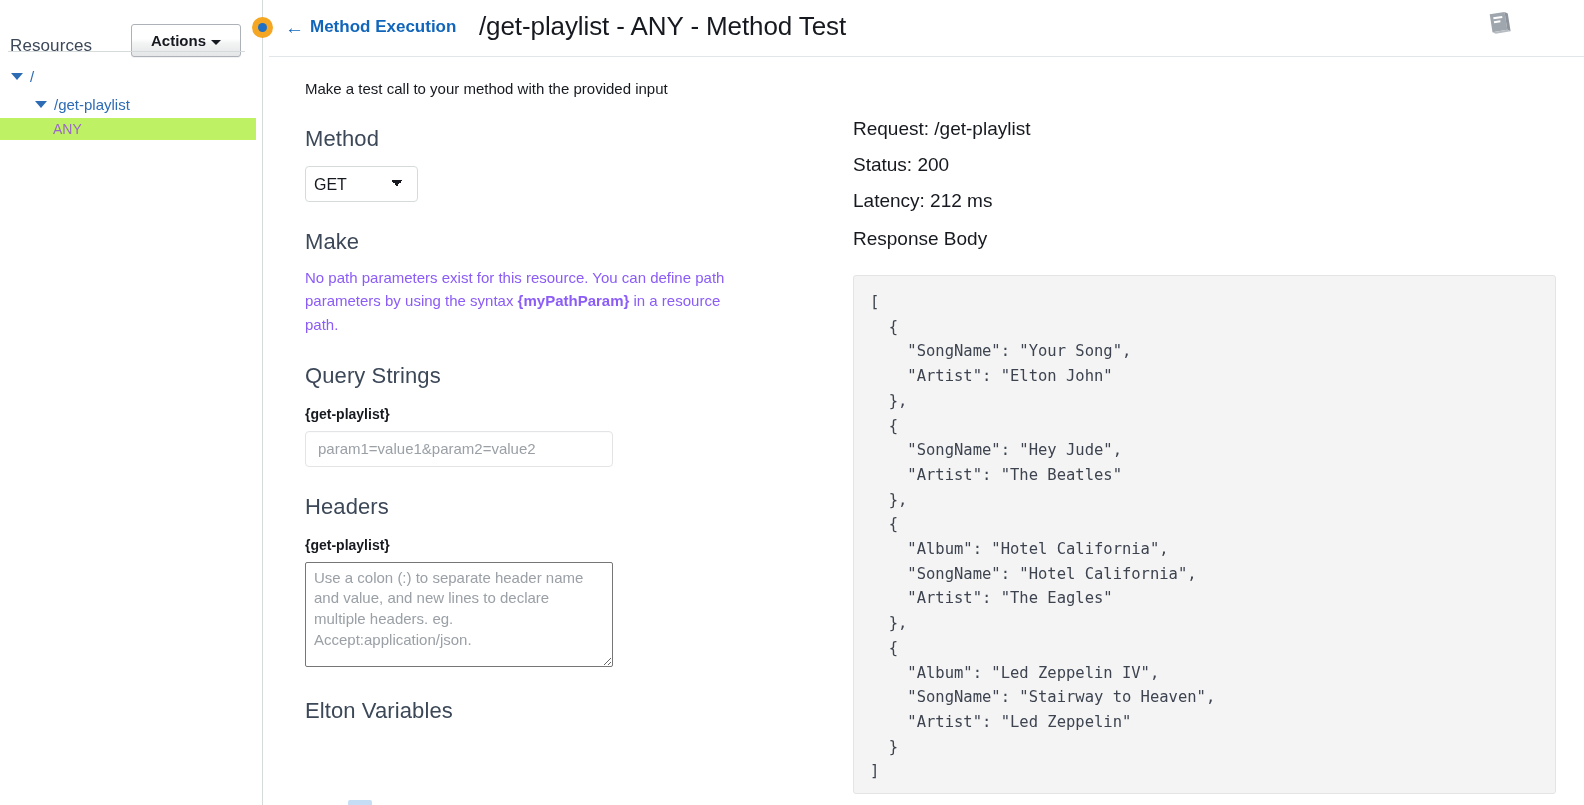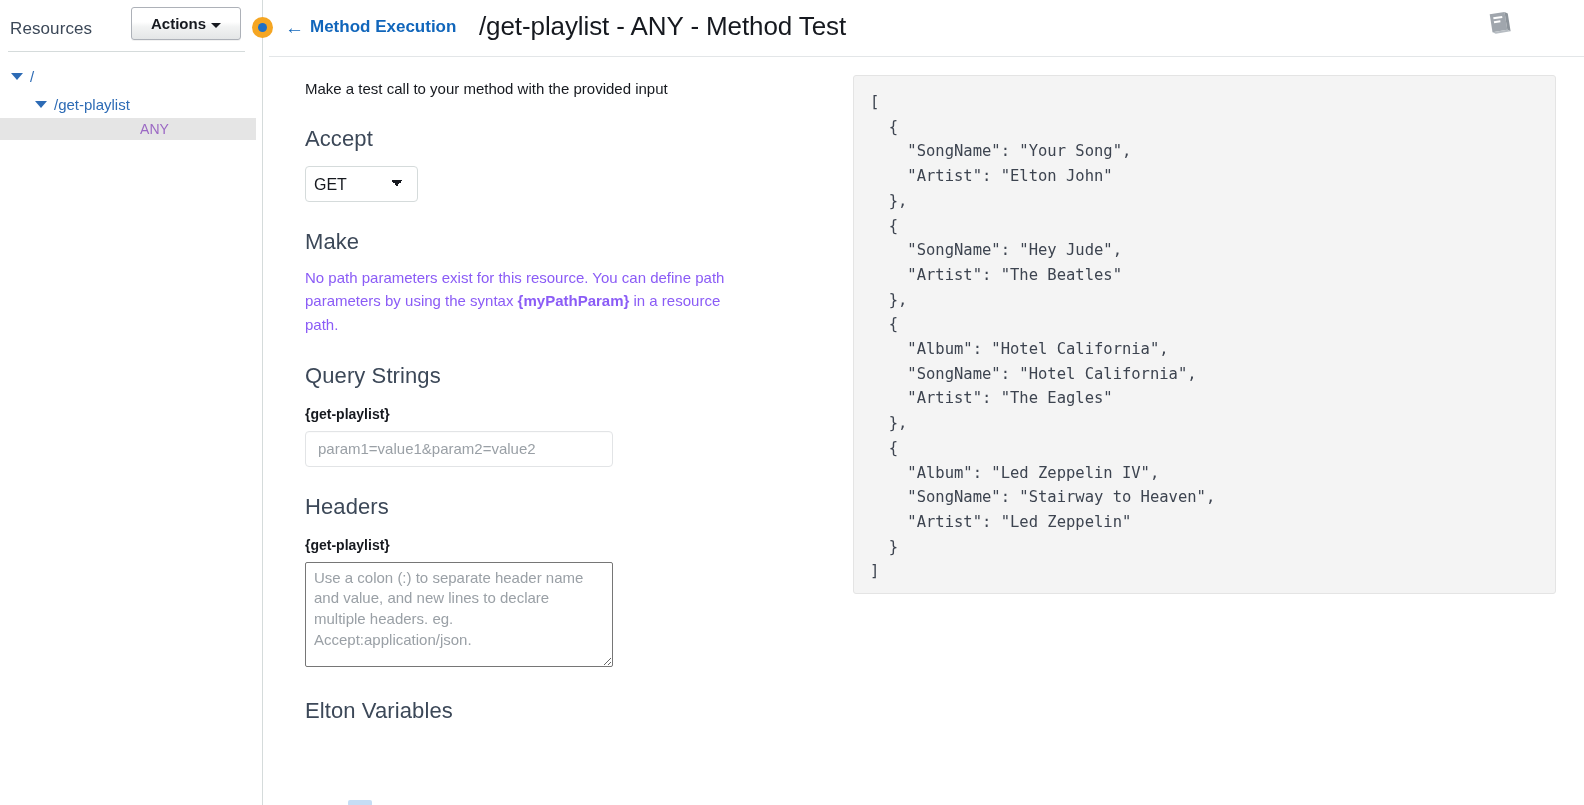--- a/index.html
+++ b/index.html
@@ -24,21 +24,21 @@
   
   #sidebar {
     position: absolute;
     left: 0; top: 0;
     width: 256px; height: 805px;
     background: #ffffff;
     overflow: hidden;
   }
   #sidebar-header {
     position: absolute;
-    left: 0; top: 0;
+    left: 0; top: 17px;
     width: 256px; height: 52px;
   }
   .resources-title {
     position: absolute;
     left: 10px; top: 19px;
     font-size: 17px;
     color: #3c4858;
     font-weight: 400;
     letter-spacing: .1px;
   }
@@ -99,23 +99,22 @@
   .tree-link {
     color: #2d6bb5;
     text-decoration: none;
     cursor: pointer;
     font-size: 15px;
   }
   .tree-row.level0 { padding-left: 11px; }
   .tree-row.level1 { padding-left: 35px; }
   .tree-row.level2 {
     padding-left: 53px;
-    background: #e5e5e5;
+    background: #bef264;
     height: 22px;
-    justify-content: center;
   }
   .method-label {
     color: #9b68c4;
     font-size: 14px;
     cursor: pointer;
   }
 
   
   #splitter {
     position: absolute;
@@ -387,21 +386,21 @@
             <rect x="11" y="14.5" width="6.5" height="2" fill="#ffffff"></rect>
           </g>
         </svg>
       </div>
       <div id="header-rule"></div>
     </div>
 
     <div id="content-left">
       <p class="intro-text">Make a test call to your method with the provided input</p>
 
-      <h2 class="section-head">Accept</h2>
+      <h2 class="section-head">Method</h2>
       <select class="method-select">
         <option selected="">GET</option>
         <option>POST</option>
         <option>PUT</option>
         <option>PATCH</option>
         <option>DELETE</option>
         <option>HEAD</option>
         <option>OPTIONS</option>
       </select>
 
@@ -413,20 +412,26 @@
       <input class="qs-input" type="text" placeholder="param1=value1&amp;param2=value2" style="">
 
       <h2 class="section-head">Headers</h2>
       <div class="field-label">{get-playlist}</div>
       <textarea class="headers-input" placeholder="Use a colon (:) to separate header name and value, and new lines to declare multiple headers. eg. Accept:application/json." style=""></textarea>
 
       <h2 class="section-head">Elton Variables</h2>
     </div>
 
     <div id="content-right">
+      <div id="resp-meta">
+        <div class="resp-line">Request: /get-playlist</div>
+        <div class="resp-line">Status: 200</div>
+        <div class="resp-line">Latency: 212 ms</div>
+        <div id="response-body-label">Response Body</div>
+      </div>
       <div id="response-box">
         <pre id="response-json">[
   {
     "SongName": "Your Song",
     "Artist": "Elton John"
   },
   {
     "SongName": "Hey Jude",
     "Artist": "The Beatles"
   },

